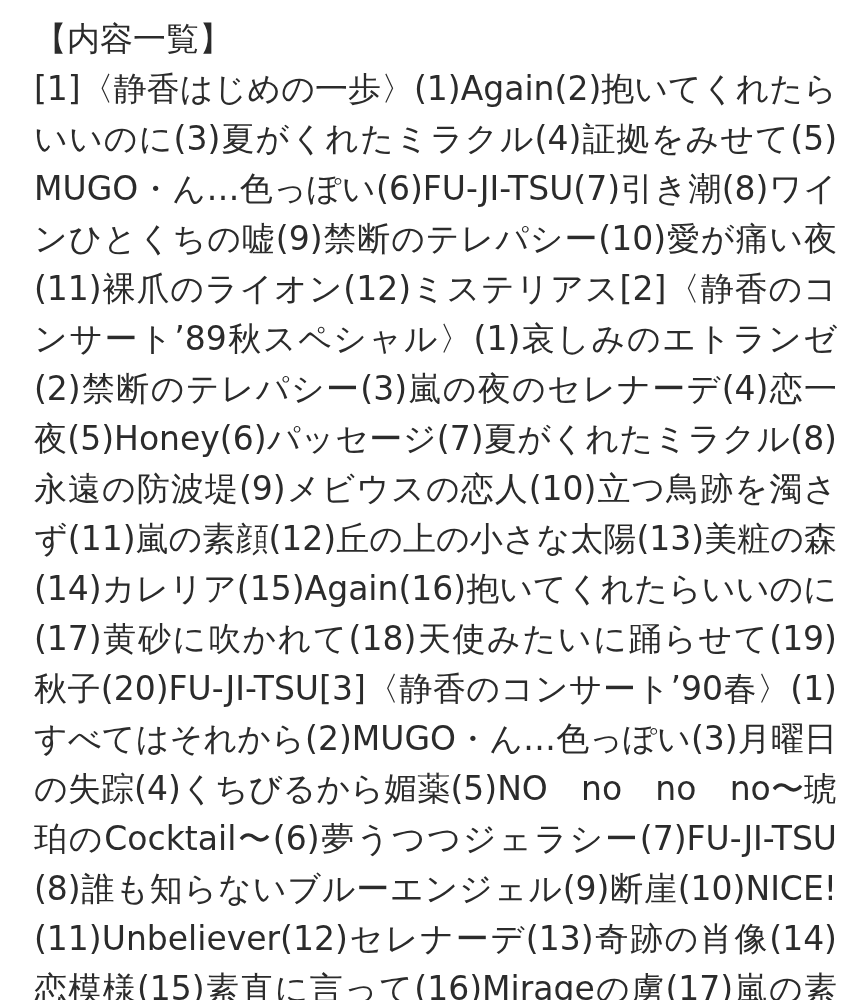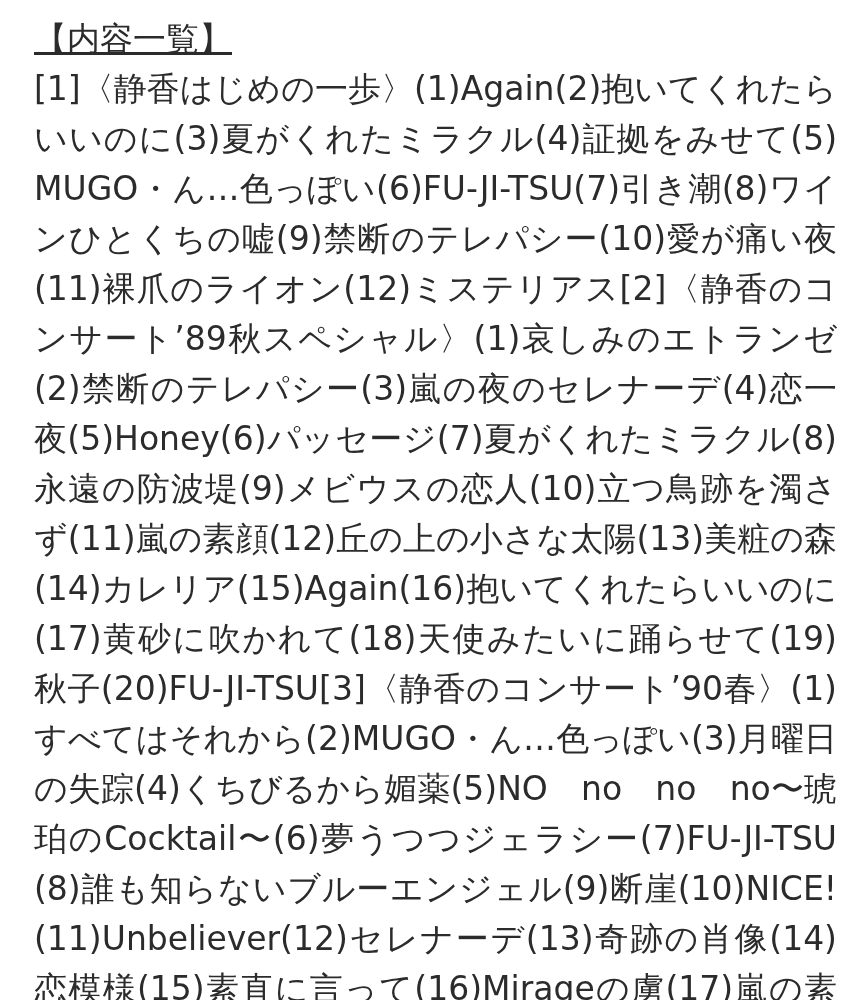--- a/index.html
+++ b/index.html
@@ -20,21 +20,20 @@
     height: 1000px;
     padding: 14px 26px 0 34px;
     background: #ffffff;
   }
   .doc-title {
     font-size: 33px;
     line-height: 50px;
     letter-spacing: 0px;
     color: #2b2b2b;
     white-space: pre-wrap;
-    text-decoration: underline;
   }
   .doc-body {
     font-size: 33px;
     line-height: 50px;
     letter-spacing: 0px;
     color: #2b2b2b;
     text-align: justify;
     text-justify: inter-character;
     word-break: break-all;
     white-space: pre-wrap;

